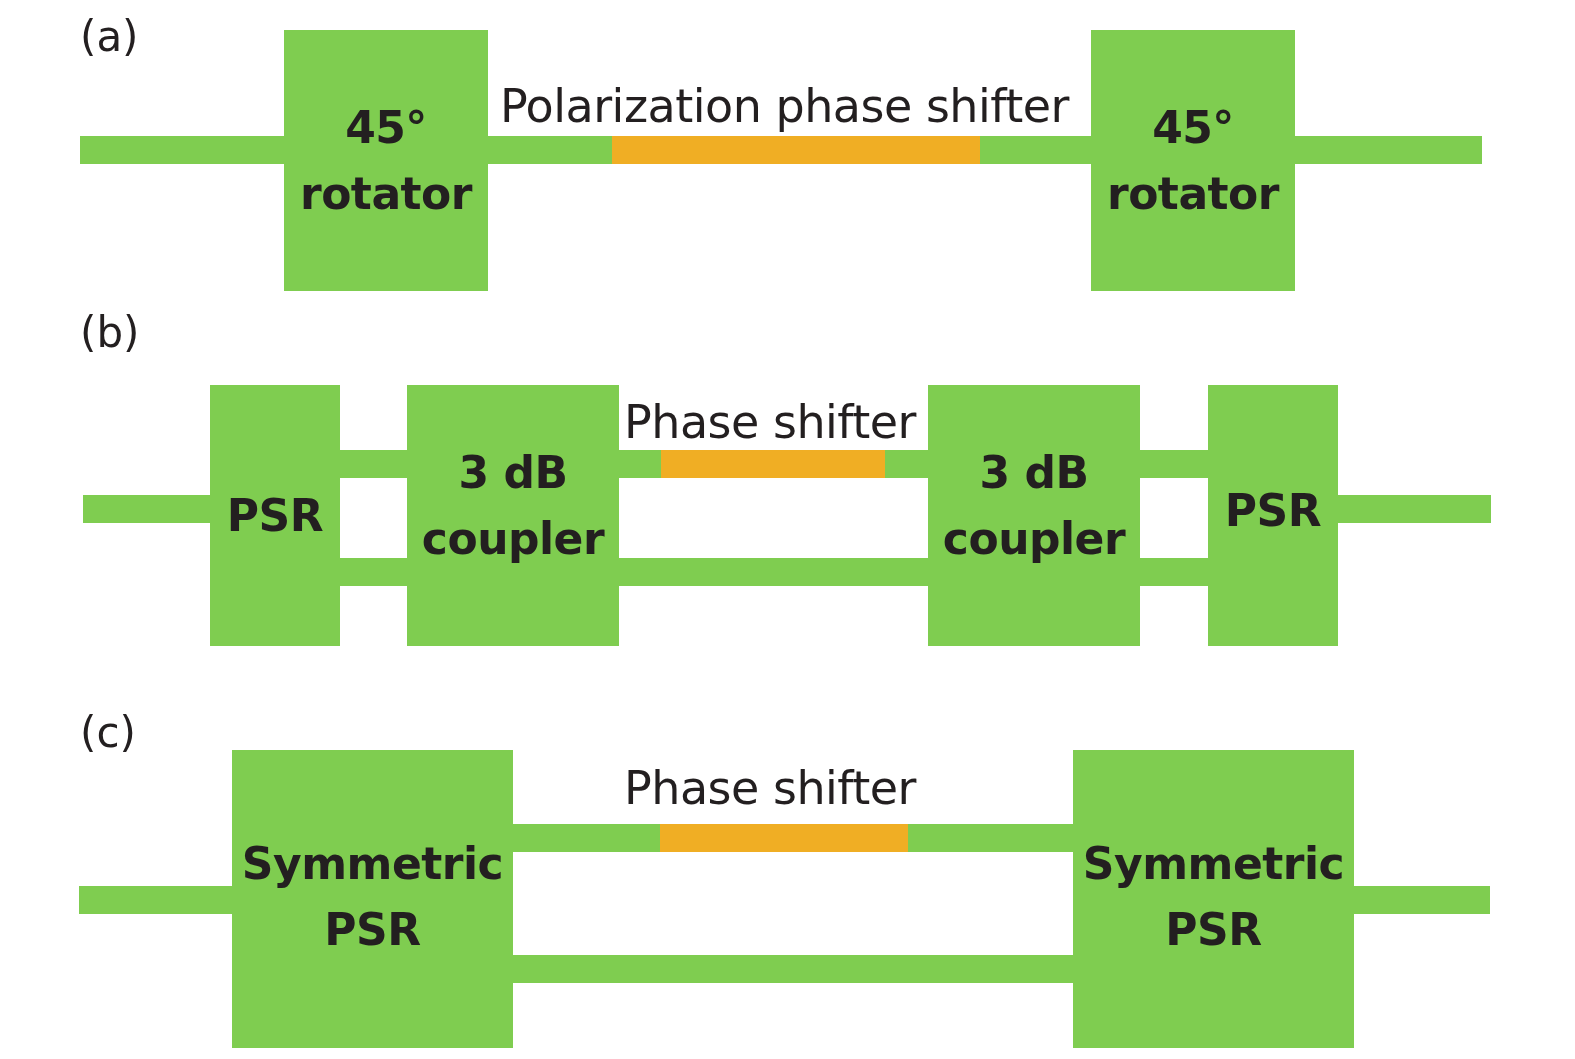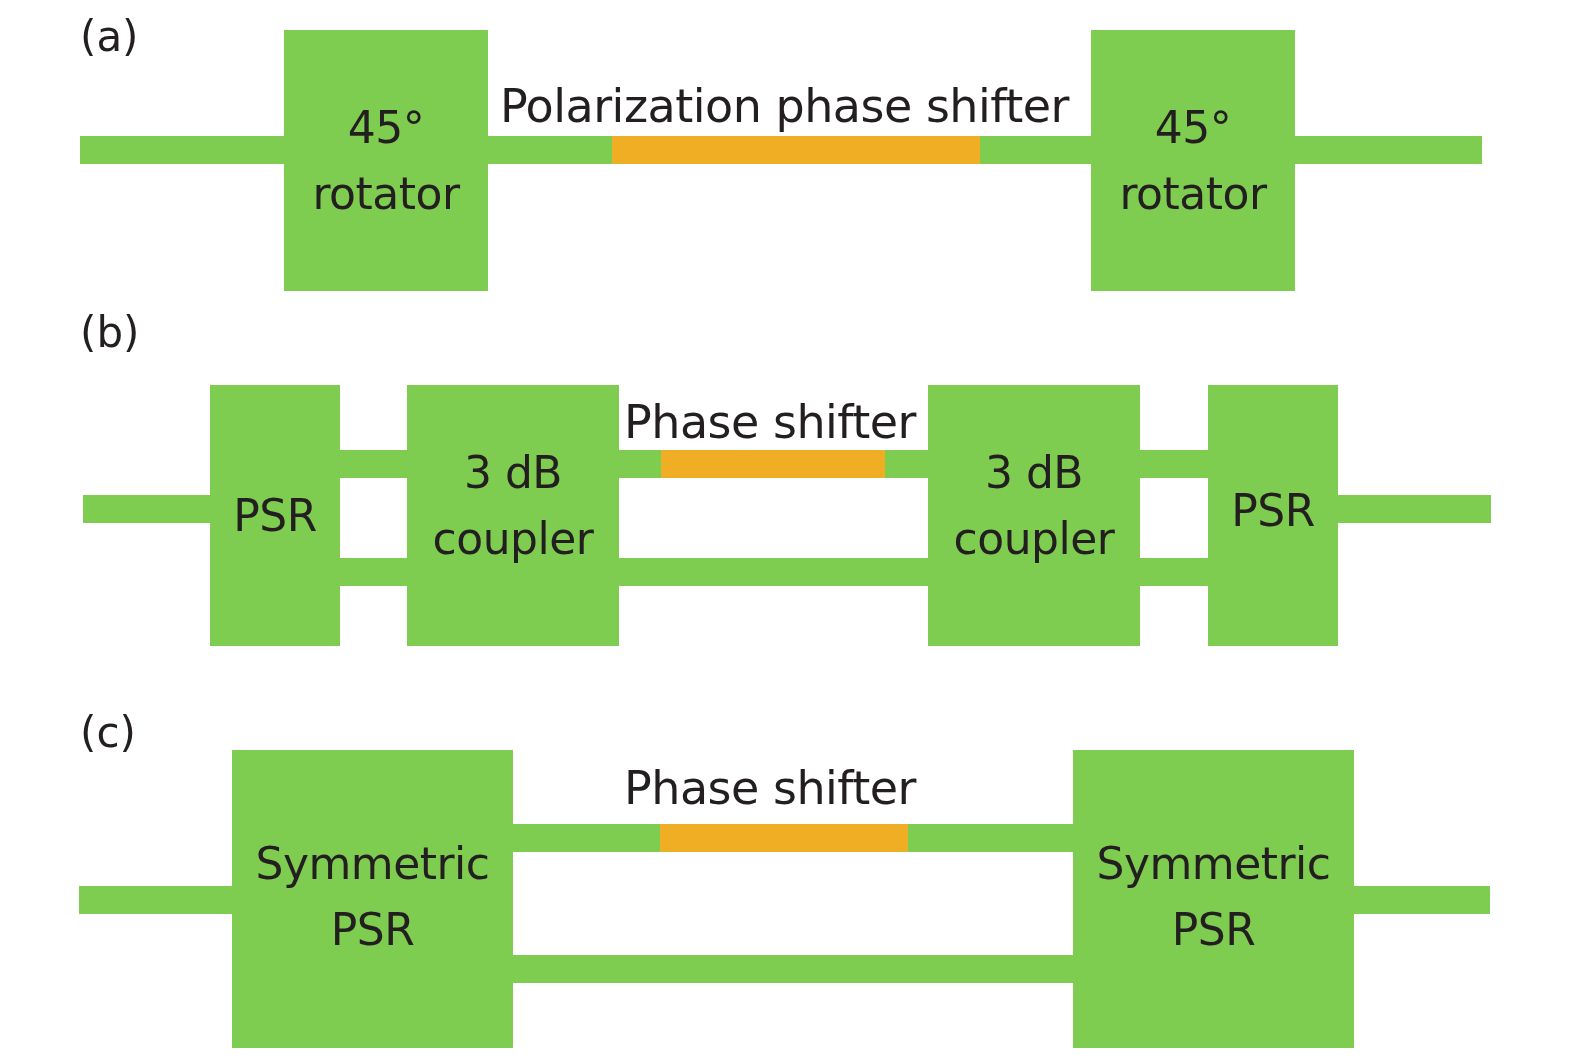--- a/index.html
+++ b/index.html
@@ -4,21 +4,21 @@
 <style>
   html, body { margin:0; padding:0; background:#ffffff; }
   body { width:1575px; height:1059px; position:relative; overflow:hidden;
          font-family:"DejaVu Sans", sans-serif; color:#231f20; }
   .g { position:absolute; background:#7fcd50; }
   .o { position:absolute; background:#f0ae24; }
   .box { position:absolute; background:#7fcd50; display:flex; align-items:center; justify-content:center;
          text-align:center; font-size:44px; line-height:66px; letter-spacing:-0.5px; }
   .lbl { position:absolute; font-size:42px; line-height:50px; }
   .ps { position:absolute; font-size:46px; line-height:52px; background:#fff; white-space:nowrap; letter-spacing:-0.5px; }
-  .box span { display:block; }
+  .box span { display:block;font-weight:bold; }
 </style>
 </head>
 <body>
 
 <div>
   <div class="lbl" style="left:80px;top:12px;">(a)</div>
   <div class="g" style="left:80px;top:136px;width:1402px;height:28px;"></div>
   <div class="o" style="left:612px;top:136px;width:368px;height:28px;"></div>
   <div class="ps" style="left:496px;top:80px;padding:0 4px;">Polarization phase shifter</div>
   <div class="box" style="left:284px;top:30px;width:204px;height:261px;">

